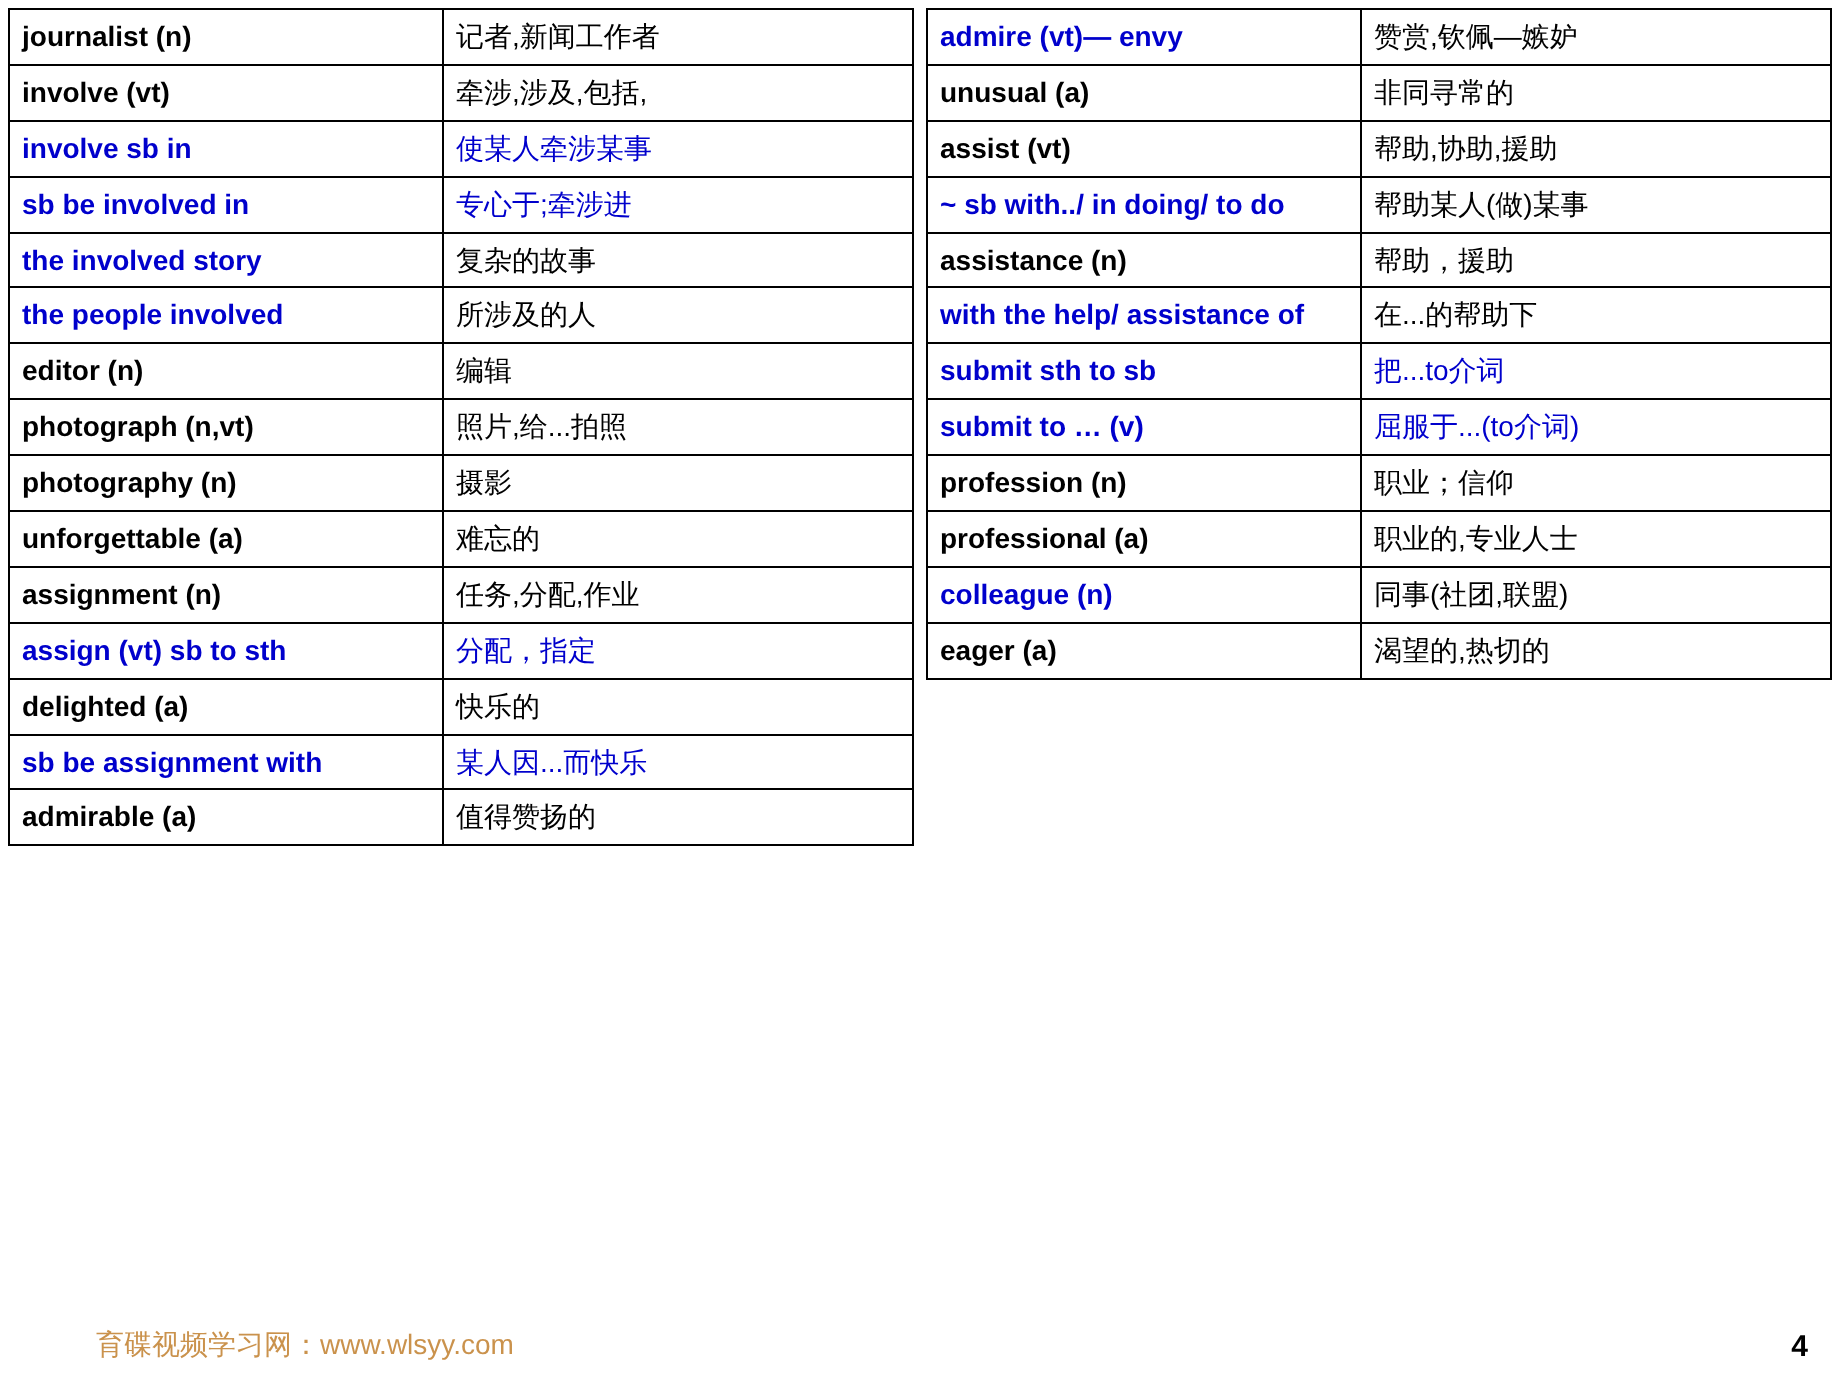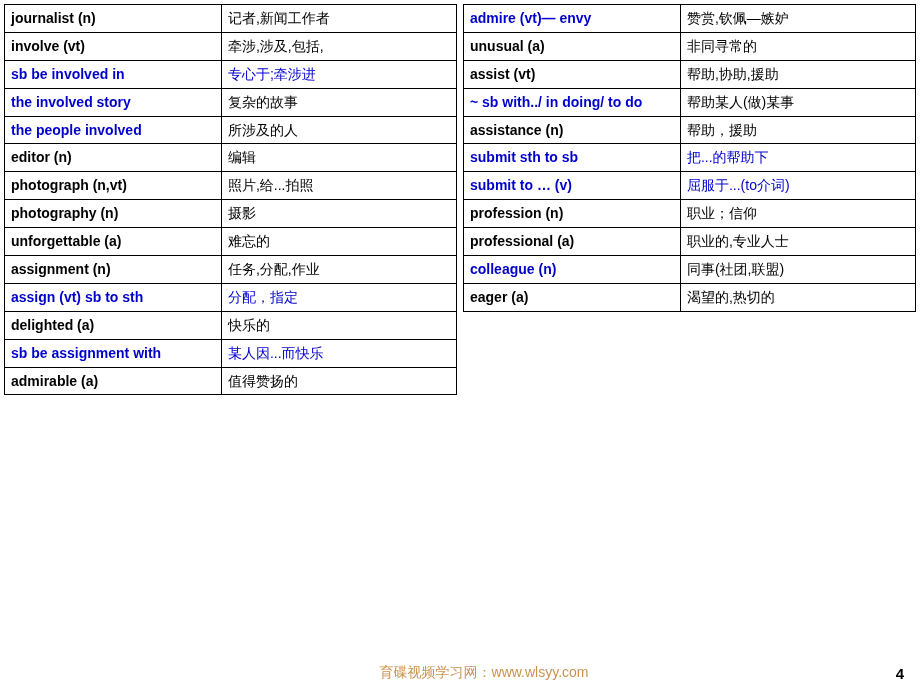--- a/index.html
+++ b/index.html
@@ -48,21 +48,21 @@
       margin-left: 32px;
     }
     .definition.blue {
       color: #0000cc;
     }
     .watermark {
       position: absolute;
       bottom: 8px;
       left: 0;
       right: 0;
-      text-align: center;
+      text-align: left;
       font-size: 14px;
       color: rgba(180, 100, 0, 0.7);
       z-index: 10;
       padding-left: 48px;
     }
     .page-num {
       position: absolute;
       bottom: 8px;
       right: 16px;
       font-size: 15px;
@@ -80,20 +80,24 @@
       <tbody id="left-tbody">
           <tr>
             <td class="term">journalist (n)</td>
             <td class="definition">记者,新闻工作者</td>
           </tr>
           <tr>
             <td class="term">involve (vt)</td>
             <td class="definition">牵涉,涉及,包括,</td>
           </tr>
           <tr>
+            <td class="term blue">involve sb in</td>
+            <td class="definition blue">使某人牵涉某事</td>
+          </tr>
+          <tr>
             <td class="term blue">sb be involved in</td>
             <td class="definition blue">专心于;牵涉进</td>
           </tr>
           <tr>
             <td class="term blue">the involved story</td>
             <td class="definition">复杂的故事</td>
           </tr>
           <tr>
             <td class="term blue">the people involved</td>
             <td class="definition">所涉及的人</td>
@@ -155,22 +159,26 @@
           </tr>
           <tr>
             <td class="term blue">~ sb with../ in doing/ to do</td>
             <td class="definition">帮助某人(做)某事</td>
           </tr>
           <tr>
             <td class="term">assistance  (n)</td>
             <td class="definition">帮助，援助</td>
           </tr>
           <tr>
+            <td class="term blue">with the help/ assistance of</td>
+            <td class="definition">在...的帮助下</td>
+          </tr>
+          <tr>
             <td class="term blue">submit sth to sb</td>
-            <td class="definition blue">把...的帮助下</td>
+            <td class="definition blue">把...to介词</td>
           </tr>
           <tr>
             <td class="term blue">submit to … (v)</td>
             <td class="definition blue">屈服于...(to介词)</td>
           </tr>
           <tr>
             <td class="term">profession (n)</td>
             <td class="definition">职业；信仰</td>
           </tr>
           <tr>

